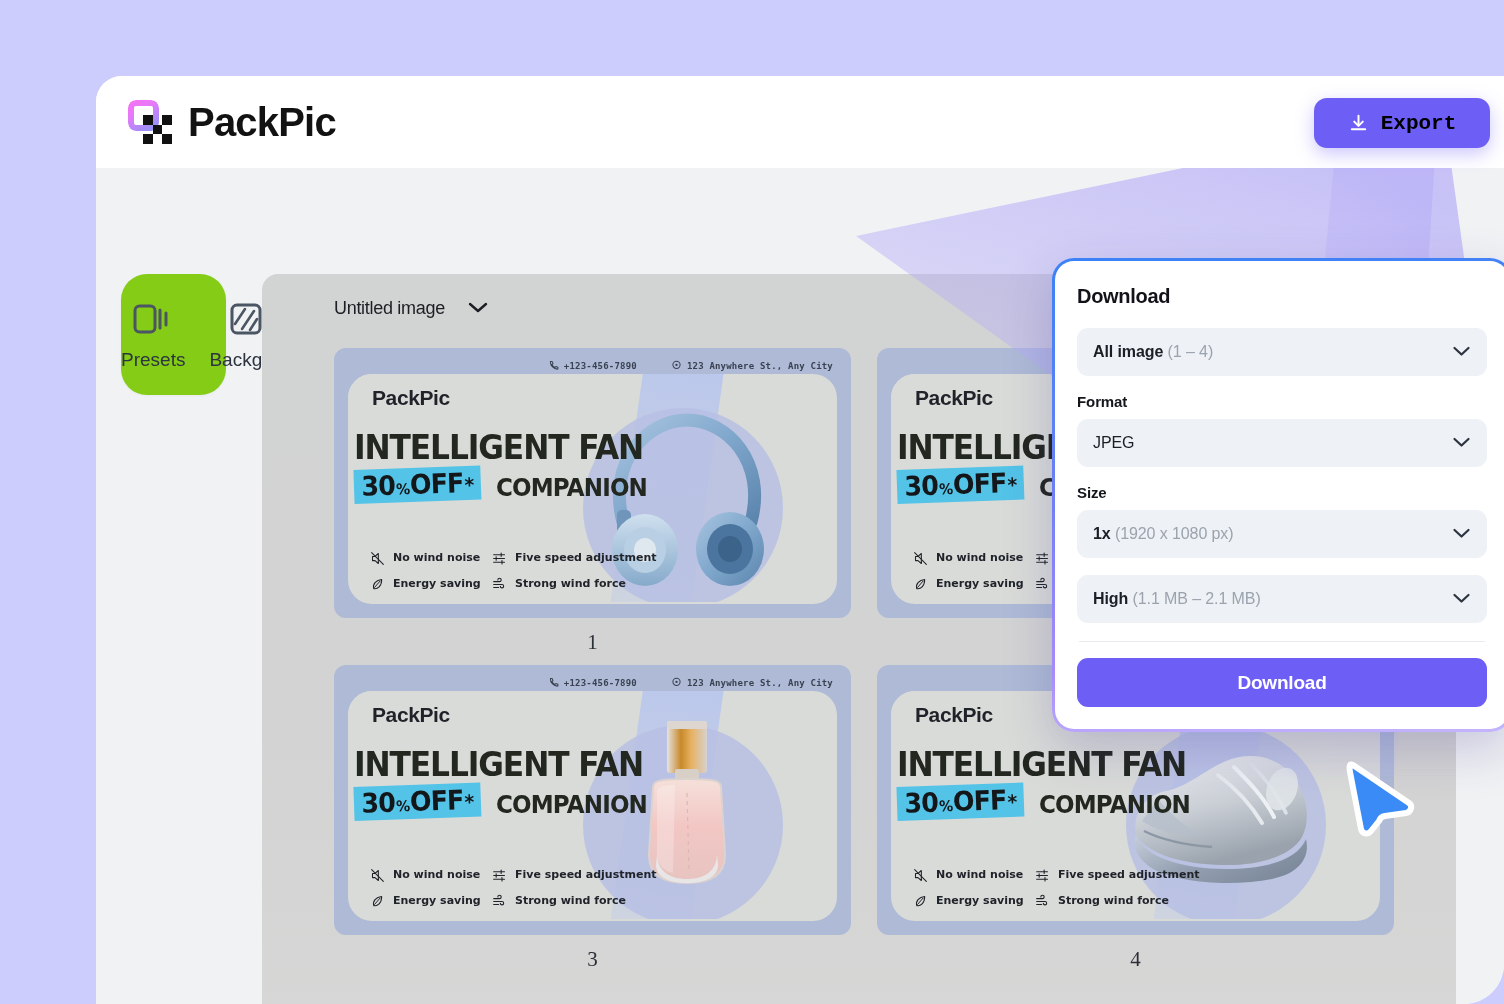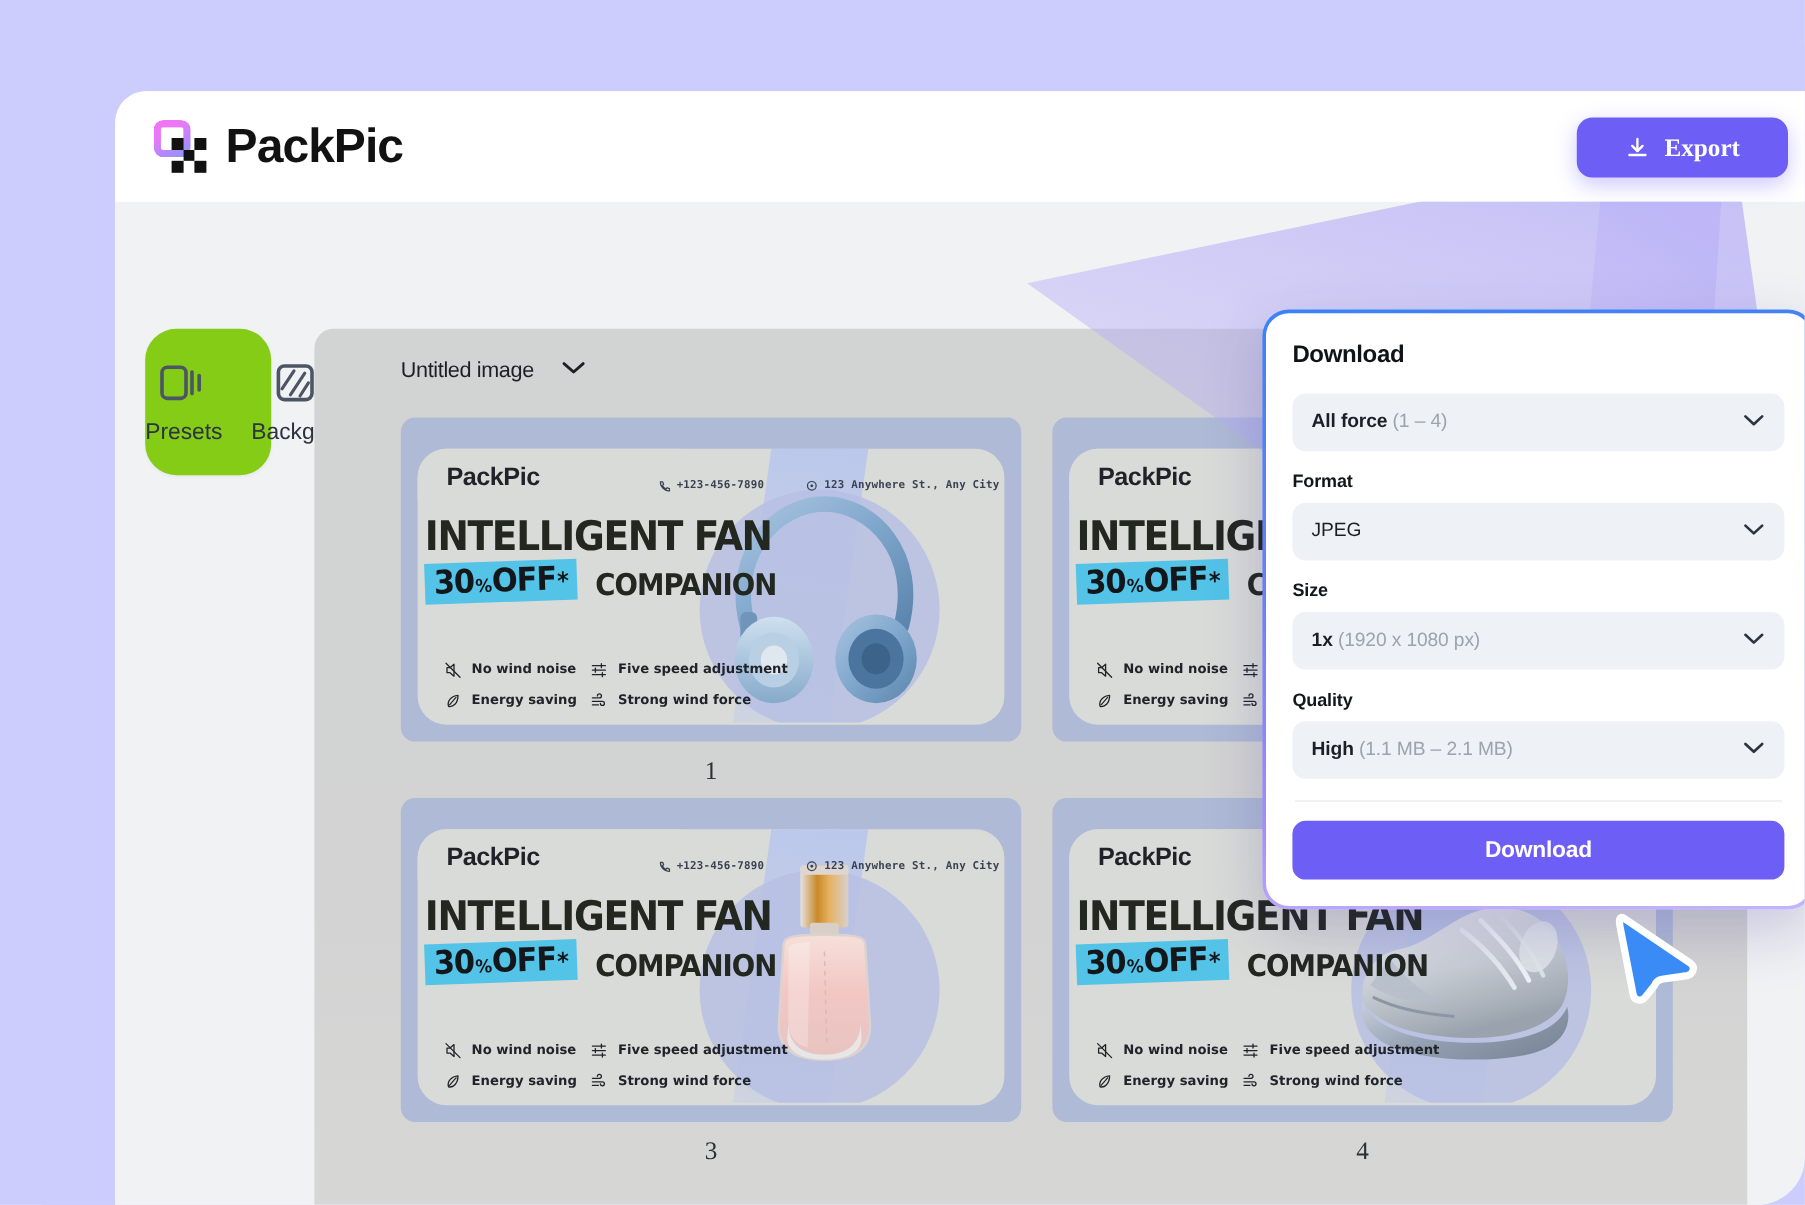--- a/index.html
+++ b/index.html
@@ -72,22 +72,22 @@
     letter-spacing: -0.8px;
     color: #121212;
   }
   #export-button {
     position: absolute;
     right: 38px; top: 22px;
     width: 176px; height: 50px;
     background: #6d5ef6;
     border: none;
     border-radius: 13px;
-    color: #ffffff;
-    font-family: Liberation Serif, serif;
+    color: #000000;
+    font-family: Liberation Mono, monospace;
     font-size: 21px;
     font-weight: 700;
     display: flex;
     align-items: center;
     justify-content: center;
     gap: 12px;
     cursor: pointer;
     box-shadow: 0 6px 18px rgba(109,94,246,0.35);
     margin-left: 40px;
   }
@@ -206,21 +206,21 @@
     display: flex;
     gap: 34px;
     align-items: center;
     font-family: "DejaVu Sans Mono", monospace;
     font-size: 9px;
     font-weight: bold;
     letter-spacing: 0.2px;
     color: #3a4252;
     z-index: 3;
   }
-  .banner-contact span { display: flex; align-items: flex-start; gap: 5px; margin-top: 40px; }
+  .banner-contact span { display: flex; align-items: center; gap: 5px; }
   .banner-brand {
     position: absolute;
     left: 38px; top: 38px;
     font-size: 21px;
     font-weight: 700;
     color: #1f2329;
     letter-spacing: -0.4px;
     z-index: 3;
   }
   .banner-head {
@@ -879,21 +879,21 @@
         <span>Export</span>
       </button>
     </div>
 
     <div id="download-panel">
       <div id="download-panel-body">
         <div id="panel-title">Download</div>
 
         <div class="field">
           <div class="select-box">
-            <span class="select-value"><b>All force</b> <span class="muted">(1 – 4)</span></span>
+            <span class="select-value"><b>All image</b> <span class="muted">(1 – 4)</span></span>
             <span class="select-chevron">
               <svg width="19" height="12" viewBox="0 0 19 12" fill="none">
                 <path d="M2.5 3 L9.5 9.5 L16.5 3" stroke="#2b3440" stroke-width="2.2" stroke-linecap="round" stroke-linejoin="round"></path>
               </svg>
             </span>
           </div>
         </div>
 
         <div class="field">
           <div class="field-label">Format</div>
@@ -913,21 +913,20 @@
             <span class="select-value"><b>1x</b> <span class="muted">(1920 x 1080 px)</span></span>
             <span class="select-chevron">
               <svg width="19" height="12" viewBox="0 0 19 12" fill="none">
                 <path d="M2.5 3 L9.5 9.5 L16.5 3" stroke="#2b3440" stroke-width="2.2" stroke-linecap="round" stroke-linejoin="round"></path>
               </svg>
             </span>
           </div>
         </div>
 
         <div class="field" style="margin-bottom:0;">
-          <div class="field-label">Quality</div>
           <div class="select-box">
             <span class="select-value"><b>High</b> <span class="muted">(1.1 MB – 2.1 MB)</span></span>
             <span class="select-chevron">
               <svg width="19" height="12" viewBox="0 0 19 12" fill="none">
                 <path d="M2.5 3 L9.5 9.5 L16.5 3" stroke="#2b3440" stroke-width="2.2" stroke-linecap="round" stroke-linejoin="round"></path>
               </svg>
             </span>
           </div>
         </div>
 

